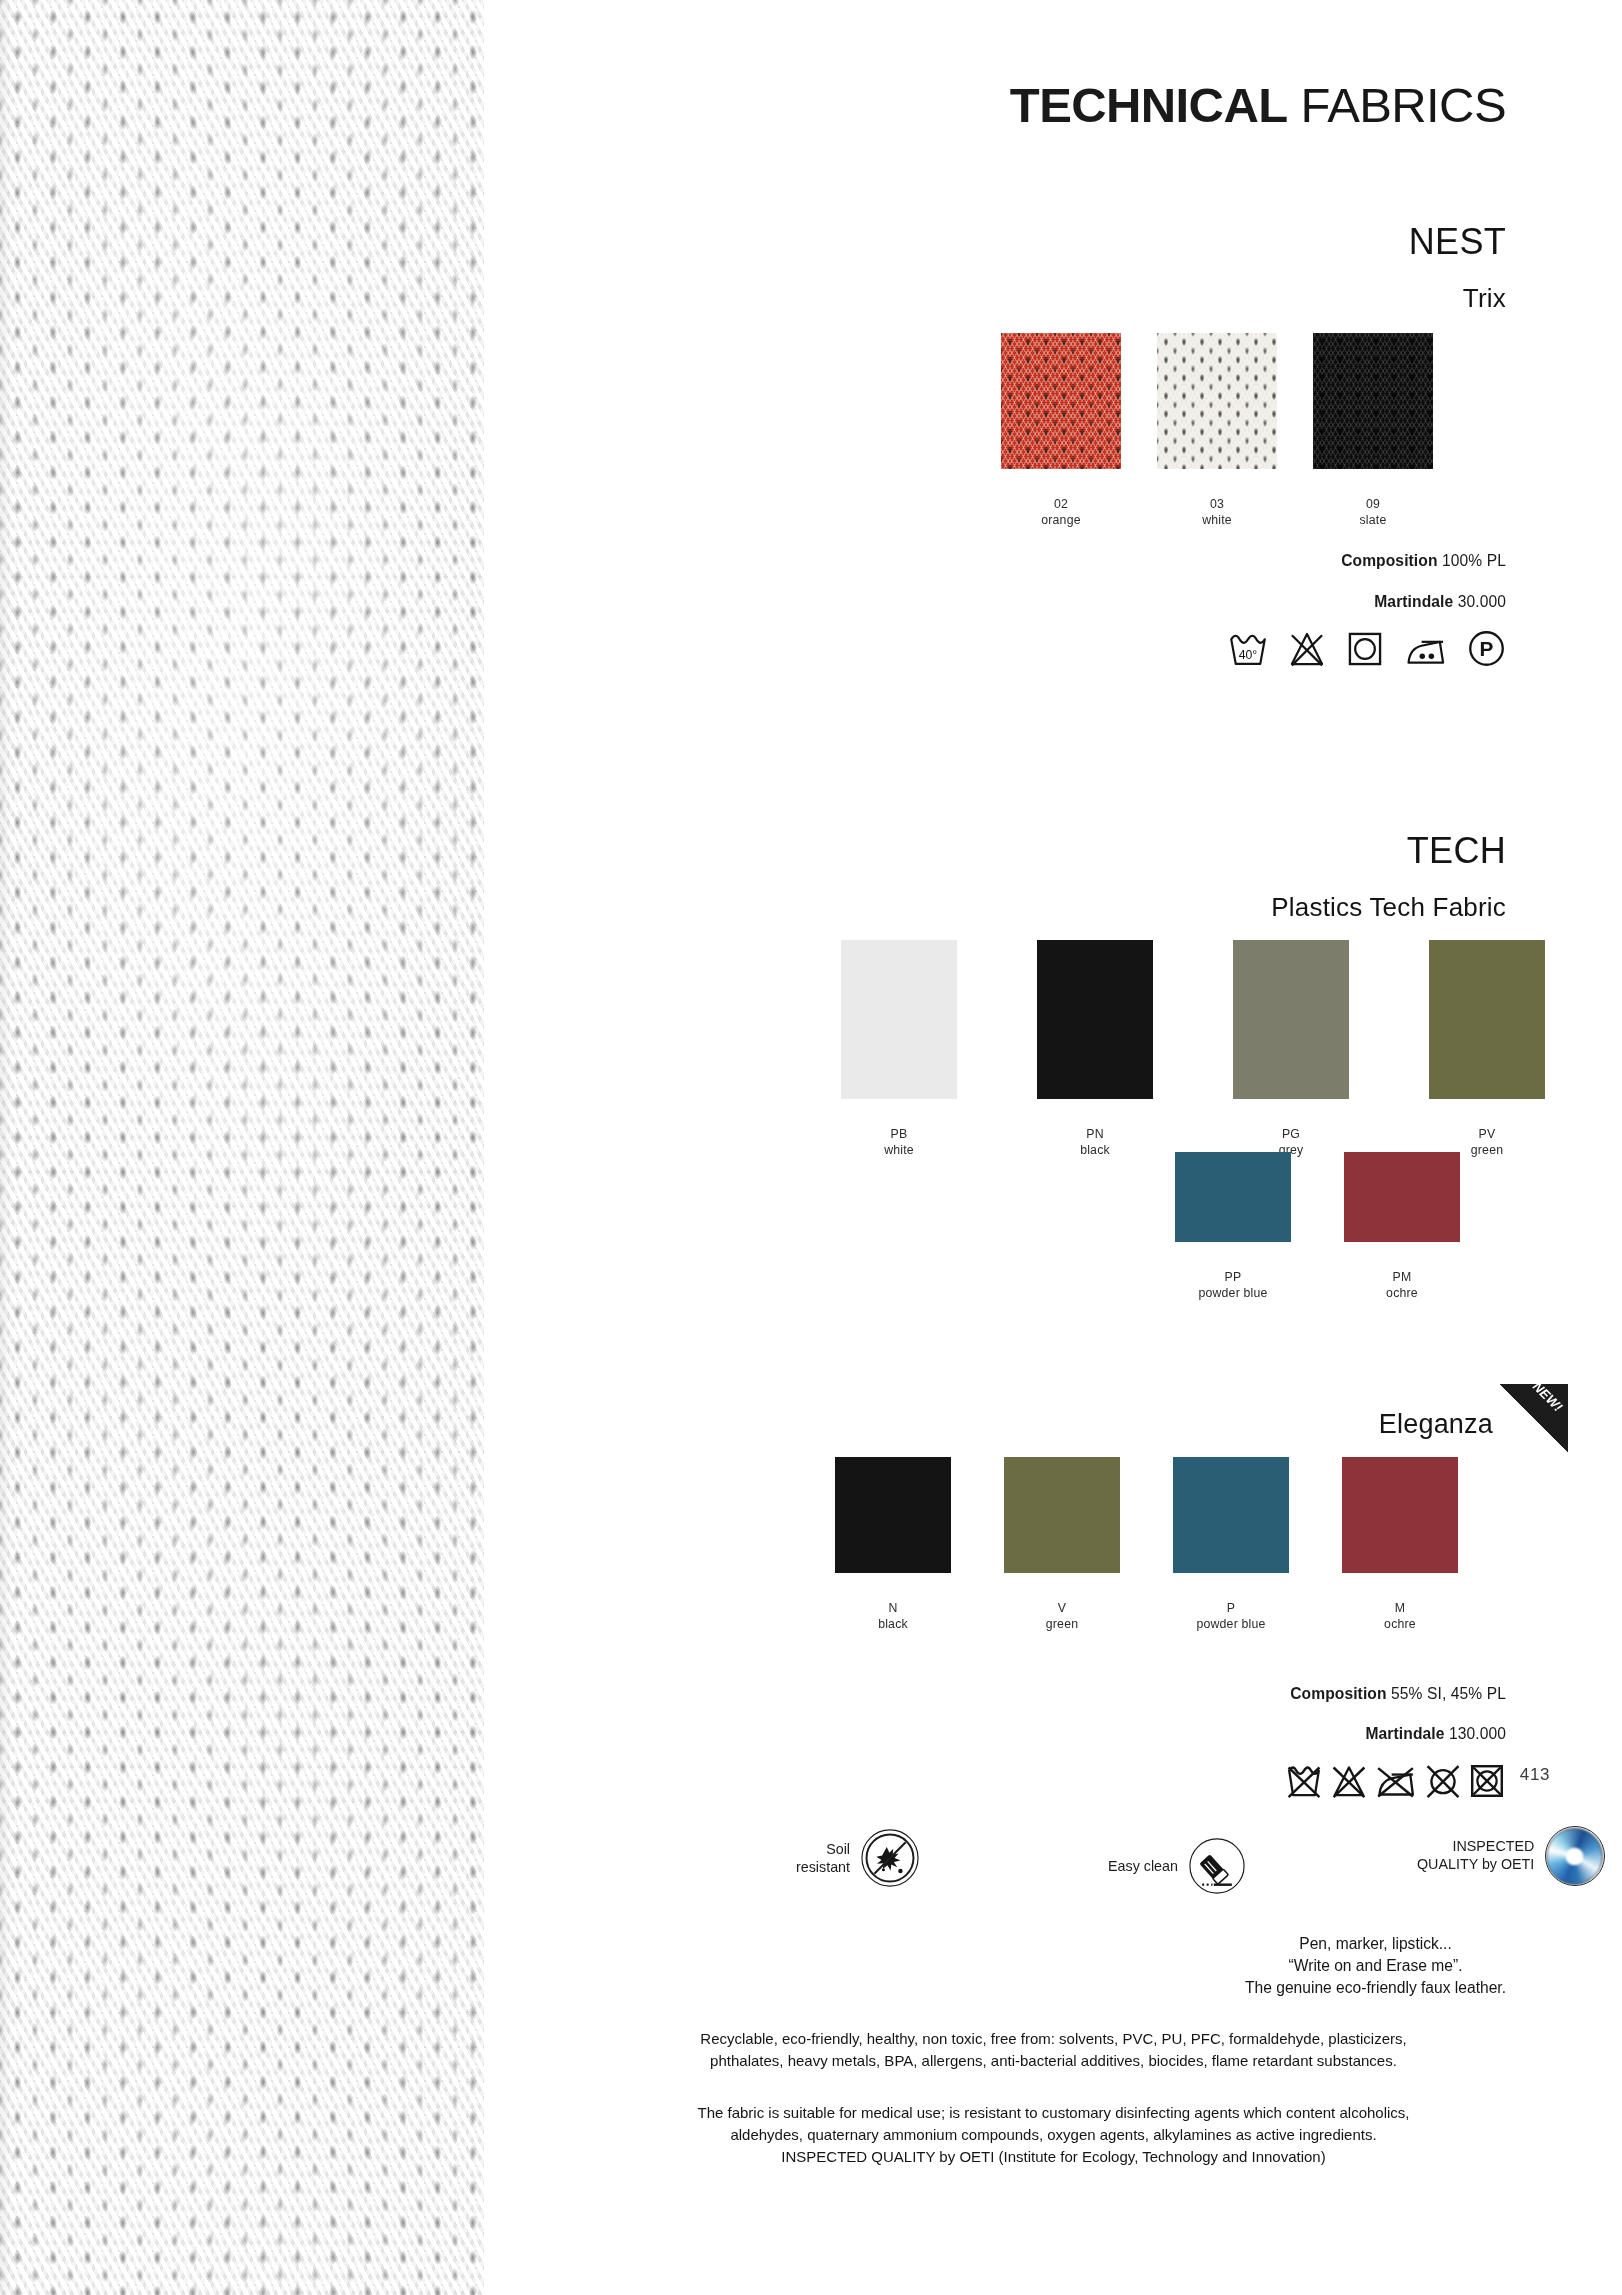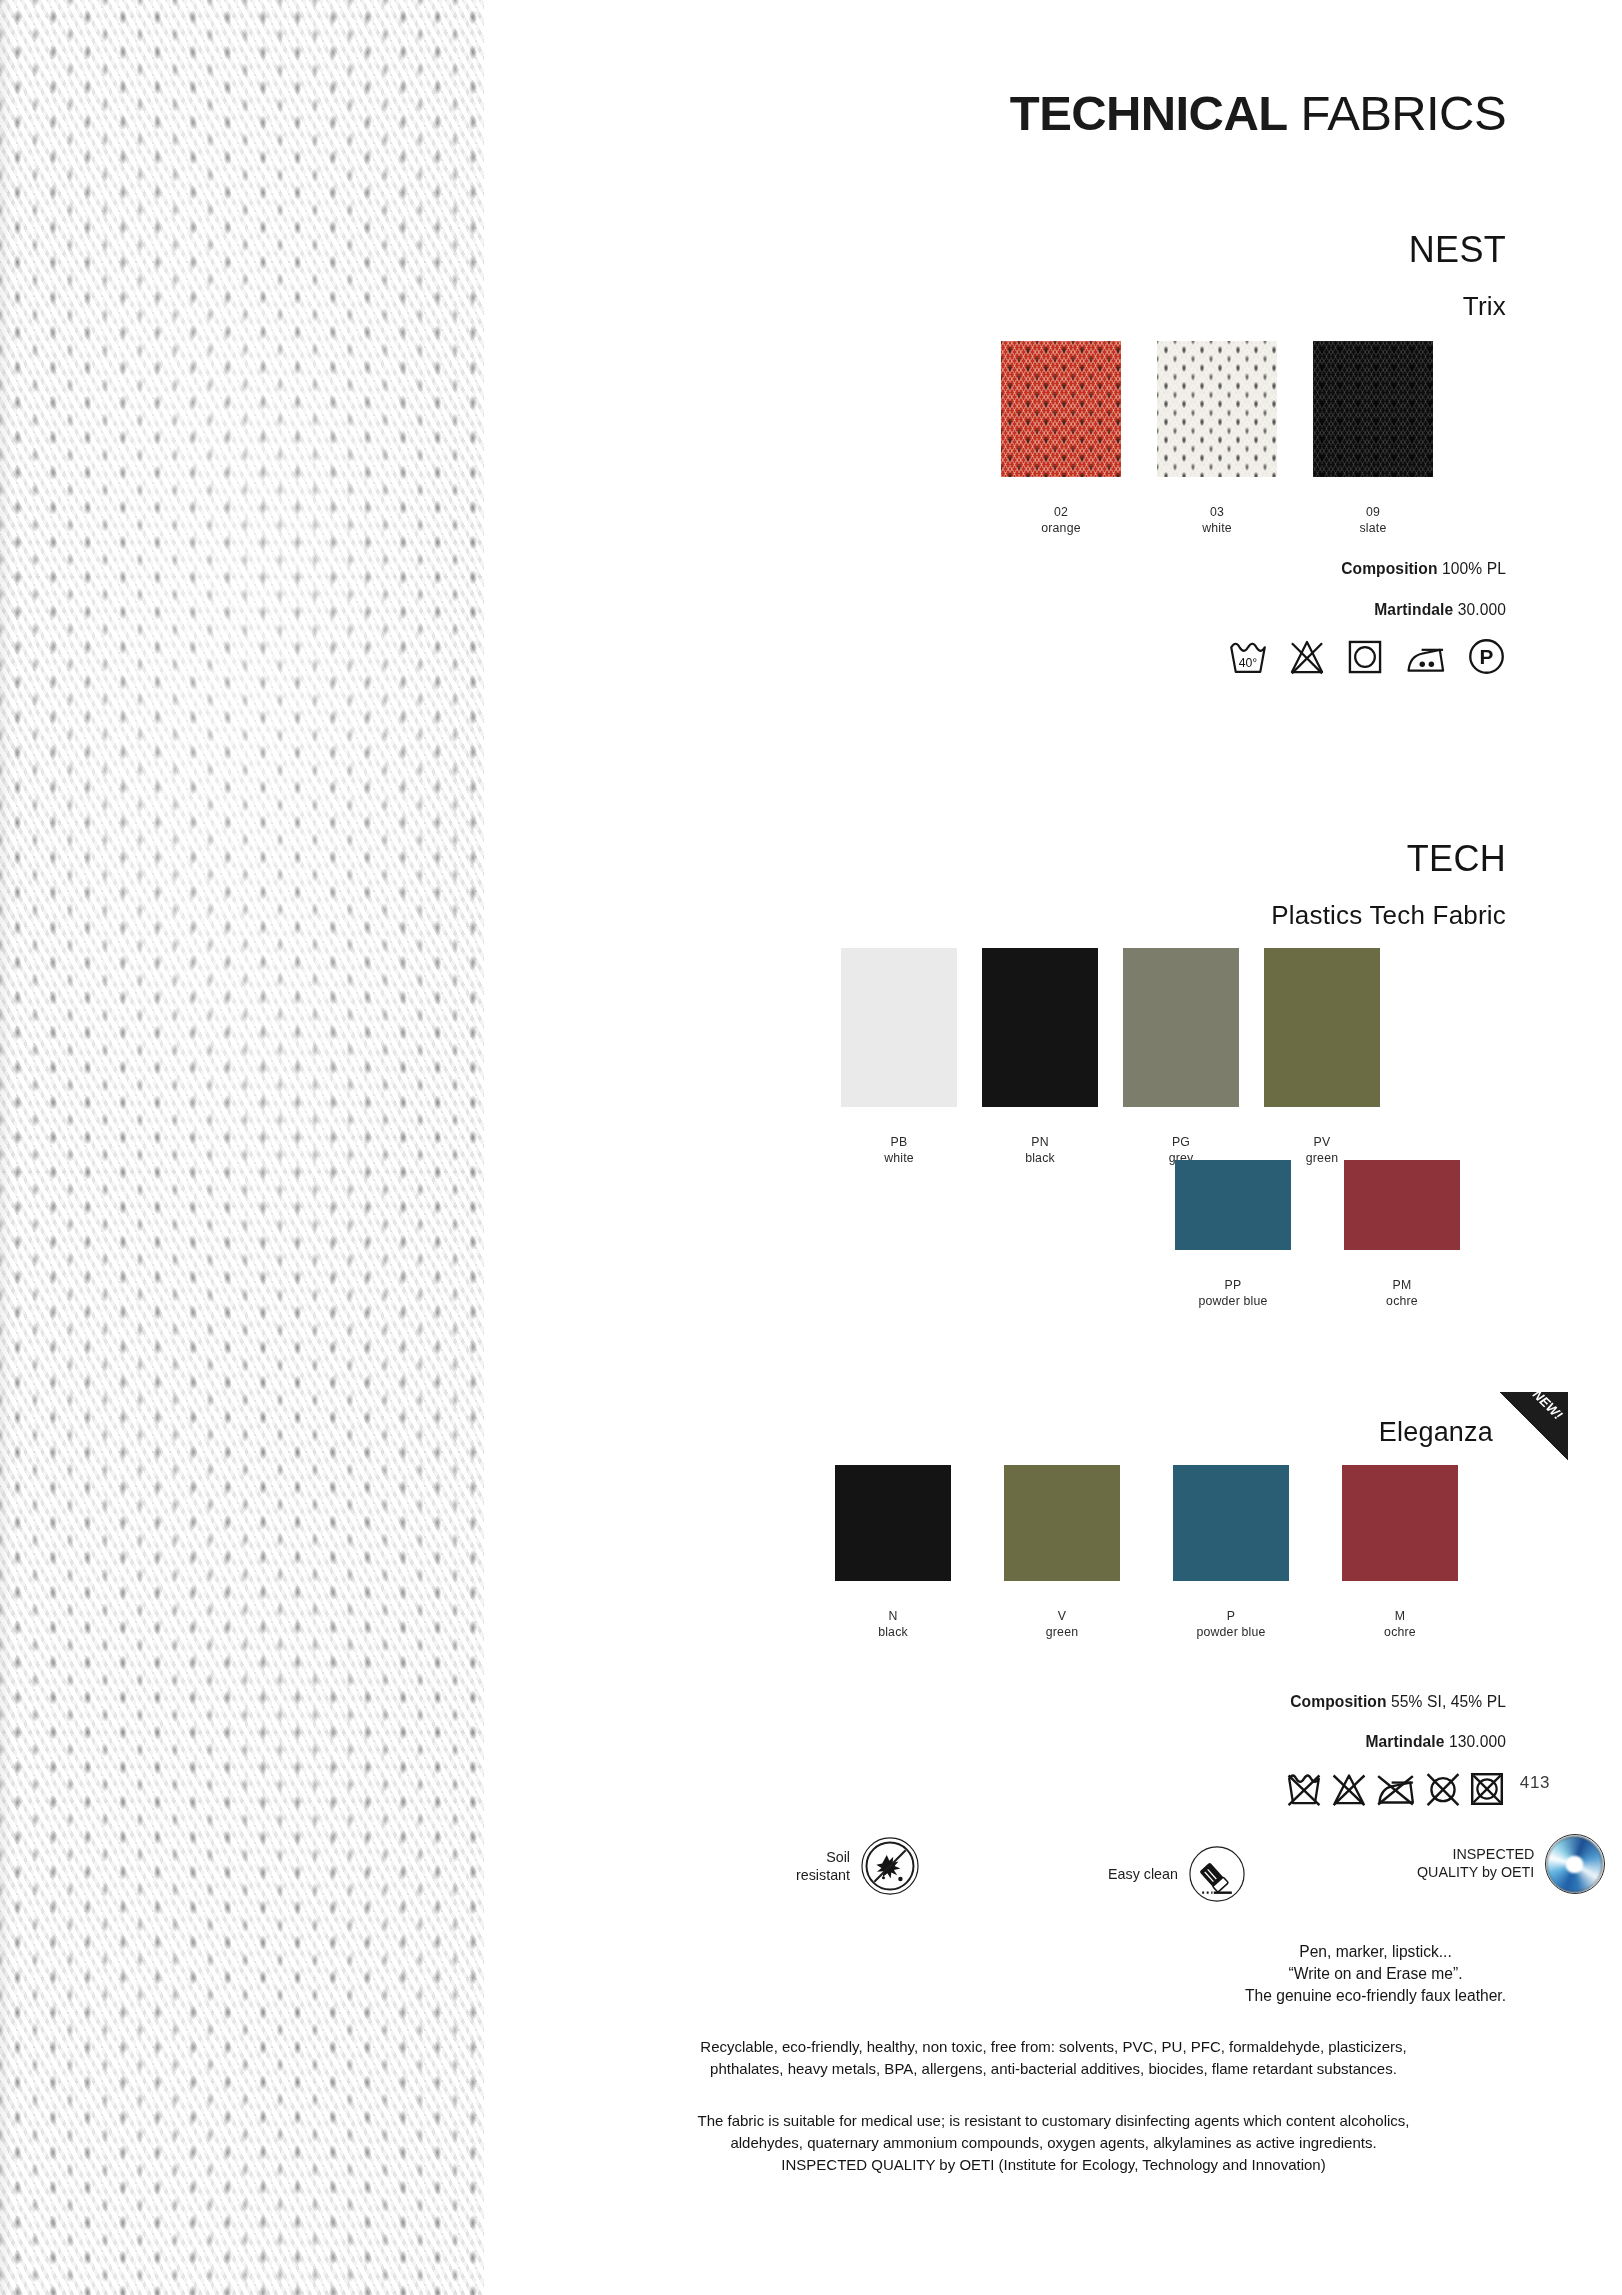--- a/index.html
+++ b/index.html
@@ -31,21 +31,21 @@
     filter:blur(0.2px) contrast(1.04);
   }
   #fabric-photo::after{
     content:""; position:absolute; inset:0;
     background:
       radial-gradient(ellipse 70% 40% at 50% 30%, rgba(255,255,255,.22), rgba(255,255,255,0) 70%),
       linear-gradient(90deg, rgba(180,178,176,.20) 0 3.9px, rgba(255,255,255,0) 14.3px);
   }
 
   
-  #content{ position:absolute; left:484px; top:8px; width:1139px; height:1834px; }
+  #content{ position:absolute; left:484px; top:0; width:1139px; height:1834px; }
 
   .page-title{
     position:absolute; right:117px; top:77px;
     font-size:49px; letter-spacing:-0.6px; white-space:nowrap;
   }
   .page-title .bold{ font-weight:bold; }
   .page-title .light{ font-weight:300; color:#171717; }
 
   .brand-name{
     position:absolute; font-size:36px; font-weight:300; letter-spacing:0.3px;
@@ -222,21 +222,21 @@
 
     <svg width="39" height="39" viewBox="0 0 60 60">
       <circle cx="30" cy="30" r="25" fill="none" stroke="#141414" stroke-width="3.6"></circle>
       <text x="30" y="42" font-family="Liberation Sans, sans-serif" font-size="32" font-weight="bold" text-anchor="middle" fill="#141414">P</text>
     </svg>
   </div>
 
   <div class="brand-name" style="right:117px; top:830px;">TECH</div>
   <div class="collection-name" style="right:117px; top:892px;">Plastics Tech Fabric</div>
 
-  <div class="swatch-row" style="left:357px; top:940px; gap:25px;">
+  <div class="swatch-row" style="left:357px; top:940px; gap:80px;">
     <div class="swatch">
       <span class="swatch-chip" style="width:116px;height:159px;background:#EAEAEA;"></span>
       <div class="swatch-cap">
         <span class="code">PB</span>
         <span class="nm">white</span>
       </div>
     </div>
     <div class="swatch">
       <span class="swatch-chip" style="width:116px;height:159px;background:#141414;"></span>
       <div class="swatch-cap">

